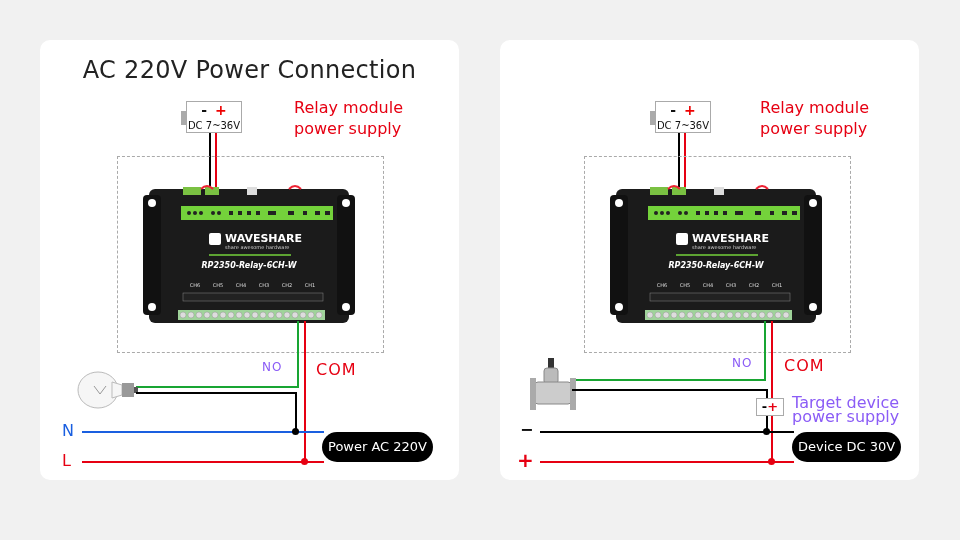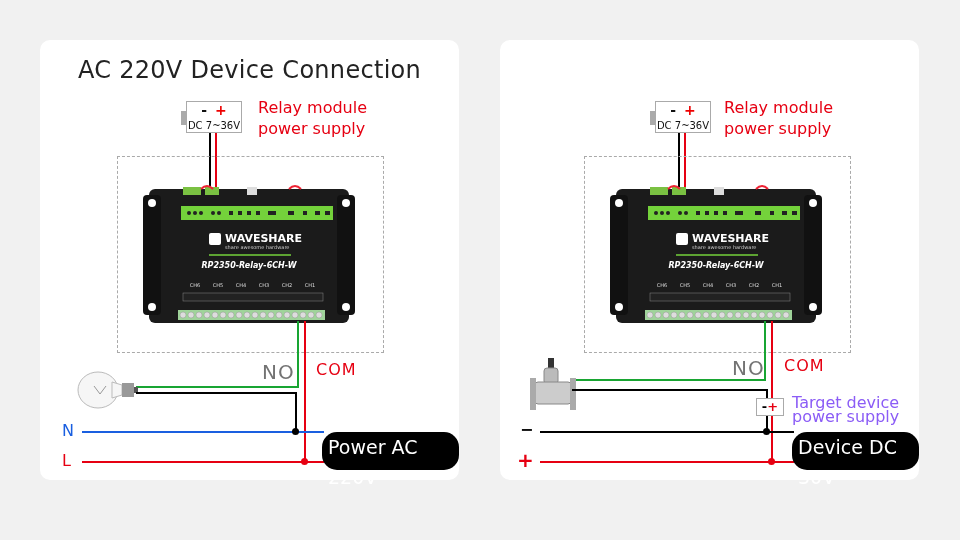--- a/index.html
+++ b/index.html
@@ -7,37 +7,37 @@
   .card{position:absolute;top:40px;width:419px;height:440px;background:#fff;border-radius:10px;}
   .card.left{left:40px;}
   .card.right{left:500px;}
   .title{position:absolute;top:16px;left:0;width:100%;text-align:center;font-size:24px;color:#222;letter-spacing:0.3px;}
   .psu{position:absolute;top:61px;width:56px;height:32px;border:1.5px solid #aaa;background:#fff;box-sizing:border-box;}
   .psu .nub{position:absolute;left:-6px;top:9px;width:5px;height:14px;background:#aaa;}
   .psu .pol{position:absolute;top:0;left:0;width:100%;text-align:center;font-size:14px;font-weight:bold;line-height:16px;}
   .psu .pol .m{color:#111;margin-right:8px;}
   .psu .pol .p{color:#e00;}
   .psu .lbl{position:absolute;bottom:1px;left:0;width:100%;text-align:center;font-size:10px;color:#111;}
-  .red-note{position:absolute;top:57px;color:#e60012;font-size:16px;line-height:21px;}
+  .red-note{position:absolute;top:57px;color:#e60012;font-size:16px;line-height:21px;margin-left:36px;}
   .frame{position:absolute;top:116px;width:265px;height:195px;border:1px dashed #aaa;}
   .board{position:absolute;top:143px;width:212px;height:146px;}
   .wire{position:absolute;}
-  .lbl-no{position:absolute;color:#737373;font-size:20px;letter-spacing:1px;}
+  .lbl-no{position:absolute;color:#8b5cf6;font-size:12px;letter-spacing:1px;}
   .lbl-com{position:absolute;color:#e60012;font-size:16px;letter-spacing:1px;text-align:center;}
-  .power{position:absolute;background:#000;color:#fff;font-size:19px;height:38px;line-height:30px;padding:0 6px;border-radius:15px;}
+  .power{position:absolute;background:#000;color:#fff;font-size:13px;height:30px;line-height:30px;padding:0 6px;border-radius:15px;}
   .rail-label{position:absolute;font-size:16px;}
   .dot{position:absolute;width:7px;height:7px;border-radius:50%;}
   .tgt{position:absolute;width:28px;height:18px;border:1.5px solid #aaa;box-sizing:border-box;background:#fff;font-weight:bold;font-size:13px;line-height:15px;text-align:center;}
   .tgt-note{position:absolute;font-size:16px;line-height:14px;color:#8b5cf6;}
 </style>
 </head>
 <body>
 
 <div class="card left">
-  <div class="title">AC 220V Device Connection</div>
+  <div class="title">AC 220V Power Connection</div>
 
   <div class="psu" style="left:146px;">
     <div class="nub"></div>
     <div class="pol"><span class="m">-</span><span class="p">+</span></div>
     <div class="lbl">DC 7~36V</div>
   </div>
   <div class="red-note" style="left:218px;">
     <div>Relay module</div>
     <div>power supply</div>
   </div>

